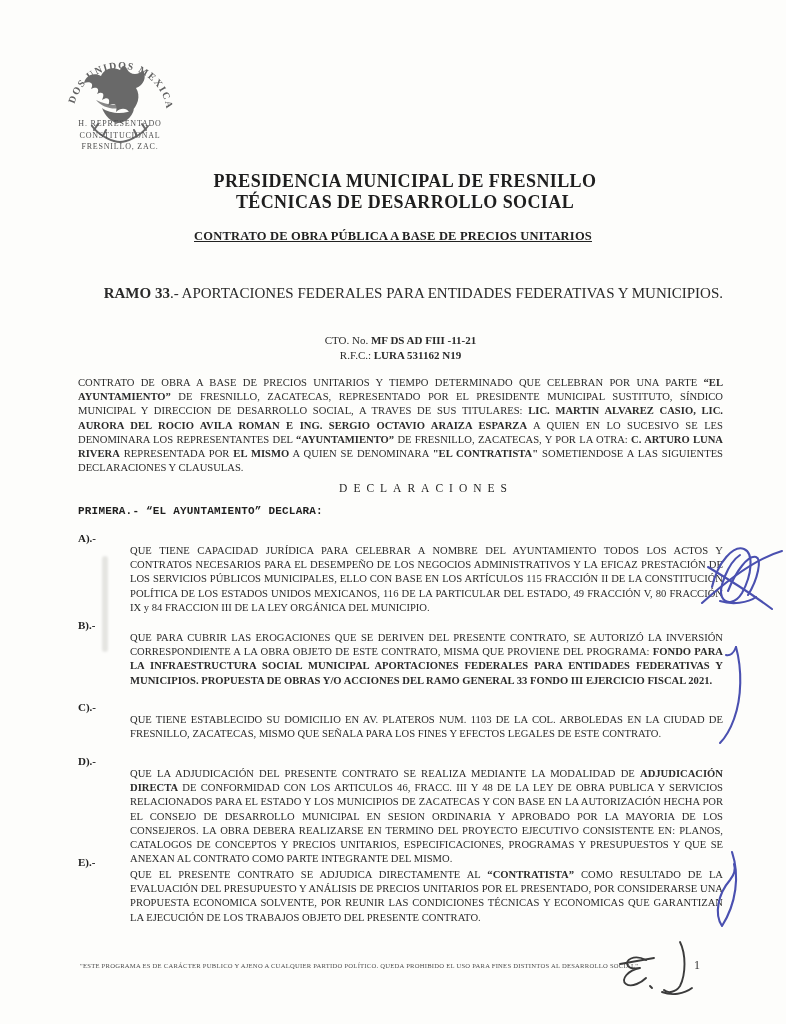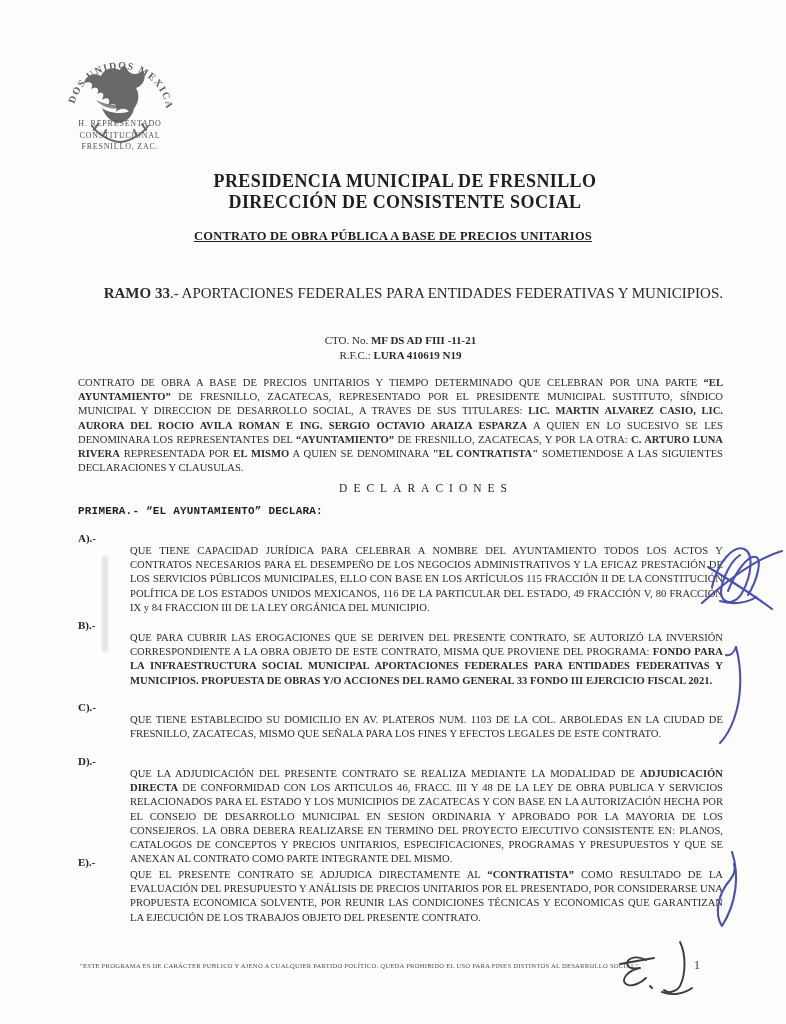--- a/index.html
+++ b/index.html
@@ -79,30 +79,30 @@
   </svg>
 </div>
 <div class="abs seal-caption">
   <div>H. REPRESENTADO</div>
   <div>CONSTITUCIONAL</div>
   <div>FRESNILLO, ZAC.</div>
 </div>
 
 <div class="abs title-block">
   <div class="title-line">PRESIDENCIA MUNICIPAL DE FRESNILLO</div>
-  <div class="title-line">DIRECCIÓN DE CONSISTENTE SOCIAL</div>
+  <div class="title-line">TÉCNICAS DE DESARROLLO SOCIAL</div>
 </div>
 <div class="abs subtitle">CONTRATO DE OBRA PÚBLICA A BASE DE PRECIOS UNITARIOS</div>
 
 <div class="abs program-block">
   <div><span class="b">RAMO 33</span><span>.- APORTACIONES FEDERALES PARA ENTIDADES FEDERATIVAS Y MUNICIPIOS.</span></div>
 </div>
 <div class="abs cto-block">
   <div><span>CTO. No. </span><span class="b">MF DS AD FIII -11-21</span></div>
-  <div><span>R.F.C.: </span><span class="b">LURA 410619 N19</span></div>
+  <div><span>R.F.C.: </span><span class="b">LURA 531162 N19</span></div>
 </div>
 
 <div class="abs intro"><span>CONTRATO DE OBRA A BASE DE PRECIOS UNITARIOS Y TIEMPO  DETERMINADO  QUE CELEBRAN  POR  UNA PARTE </span><span class="b">“EL AYUNTAMIENTO”</span><span>  DE FRESNILLO, ZACATECAS, REPRESENTADO POR EL PRESIDENTE MUNICIPAL SUSTITUTO,  SÍNDICO MUNICIPAL Y DIRECCION DE DESARROLLO SOCIAL, A TRAVES DE SUS TITULARES: </span><span class="b">LIC. MARTIN ALVAREZ CASIO,  LIC. AURORA DEL ROCIO AVILA ROMAN E ING. SERGIO OCTAVIO ARAIZA ESPARZA</span><span>  A QUIEN EN LO SUCESIVO  SE  LES DENOMINARA  LOS  REPRESENTANTES DEL </span><span class="b">“AYUNTAMIENTO”</span><span> DE FRESNILLO, ZACATECAS, Y POR LA OTRA: </span><span class="b">C. ARTURO LUNA RIVERA</span><span> REPRESENTADA POR </span><span class="b">EL MISMO</span><span> A QUIEN SE DENOMINARA </span><span class="b">"EL CONTRATISTA"</span><span> SOMETIENDOSE  A  LAS SIGUIENTES DECLARACIONES Y CLAUSULAS.</span></div>
 
 <div class="abs decl-heading">DECLARACIONES</div>
 <div class="abs primera">PRIMERA.- “EL AYUNTAMIENTO” DECLARA:</div>
 
 <div class="abs item-label" style="top:532px">A).-</div>
 <div class="abs item-text" style="top:544px"><span>QUE TIENE CAPACIDAD JURÍDICA PARA CELEBRAR A NOMBRE DEL AYUNTAMIENTO TODOS LOS ACTOS Y CONTRATOS NECESARIOS PARA EL DESEMPEÑO DE LOS NEGOCIOS ADMINISTRATIVOS Y LA EFICAZ PRESTACIÓN DE LOS SERVICIOS PÚBLICOS MUNICIPALES, ELLO CON BASE EN LOS ARTÍCULOS 115 FRACCIÓN II DE LA CONSTITUCIÓN POLÍTICA DE LOS ESTADOS UNIDOS MEXICANOS, 116 DE LA PARTICULAR DEL ESTADO, 49 FRACCIÓN V, 80 FRACCIÓN IX y 84 FRACCION III DE LA LEY ORGÁNICA DEL MUNICIPIO.</span></div>
 

